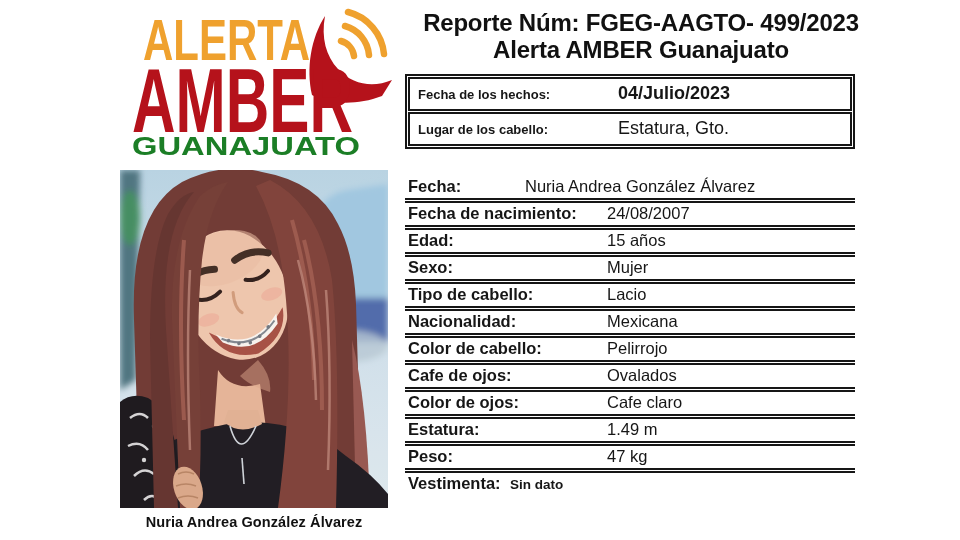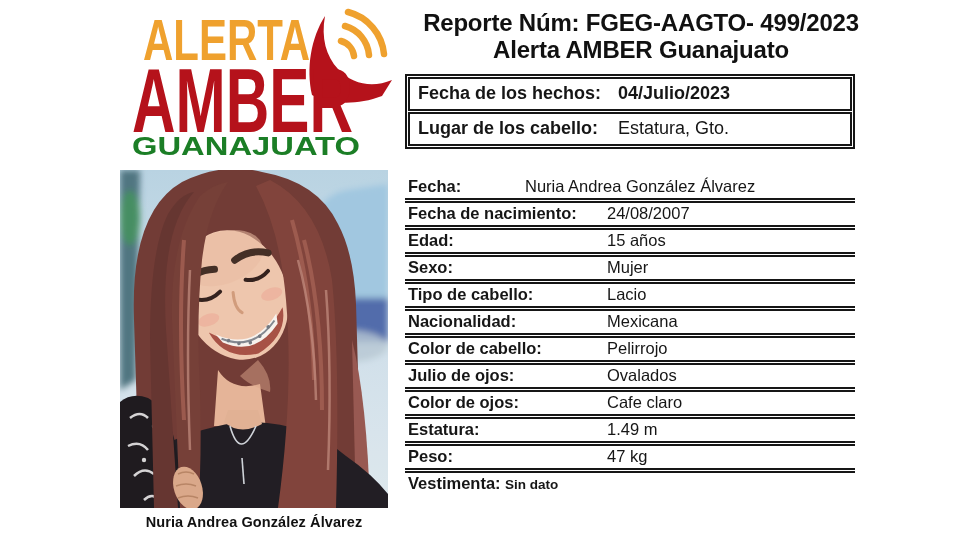--- a/index.html
+++ b/index.html
@@ -14,31 +14,31 @@
     position:absolute;left:412px;top:9px;width:458px;text-align:center;
     font-weight:bold;font-size:24px;line-height:27px;letter-spacing:-0.2px;color:#111;
   }
   
   .facts{
     position:absolute;left:405px;top:74px;width:450px;box-sizing:border-box;
     border:2px solid #161616;padding:1px;background:#fff;
   }
   .fact-row{position:relative;height:34px;box-sizing:border-box;border:2px solid #161616;line-height:29px;}
   .fact-row + .fact-row{margin-top:1px;}
-  .fact-label{font-weight:bold;font-size:18px;padding-left:8px;}
+  .fact-label{font-weight:bold;font-size:13px;padding-left:8px;}
   .fact-value{position:absolute;left:208px;top:0;font-size:18px;}
   .fact-value.v-bold{font-weight:bold;}
   
   .details{position:absolute;left:405px;top:176px;width:450px;}
   .trow{position:relative;height:22px;line-height:21px;border-bottom:5px double #161616;}
   .trow.last{border-bottom:none;height:24px;}
   .tlabel{font-weight:bold;font-size:16.5px;padding-left:3px;}
   .tval{position:absolute;left:202px;top:0;font-size:16.5px;white-space:nowrap;}
   .tval.v-name{left:120px;}
-  .tval.v-inline{position:static;font-size:13.5px;font-weight:bold;}
+  .tval.v-inline{position:static;font-size:13.5px;font-weight:bold;margin-left:5px;}
   
   .photo{position:absolute;left:120px;top:170px;width:268px;height:338px;background:#cfe0ea;}
   .photo svg{display:block;}
   .caption{
     position:absolute;left:120px;top:514px;width:268px;text-align:center;
     font-weight:bold;font-size:14.5px;letter-spacing:0.1px;color:#111;white-space:nowrap;
   }
 </style>
 </head>
 <body>
@@ -102,21 +102,21 @@
     </div>
     <div class="trow">
       <span class="tlabel">Nacionalidad:</span>
       <span class="tval">Mexicana</span>
     </div>
     <div class="trow">
       <span class="tlabel">Color de cabello:</span>
       <span class="tval">Pelirrojo</span>
     </div>
     <div class="trow">
-      <span class="tlabel">Julio de ojos:</span>
+      <span class="tlabel">Cafe de ojos:</span>
       <span class="tval">Ovalados</span>
     </div>
     <div class="trow">
       <span class="tlabel">Color de ojos:</span>
       <span class="tval">Cafe claro</span>
     </div>
     <div class="trow">
       <span class="tlabel">Estatura:</span>
       <span class="tval">1.49 m</span>
     </div>

